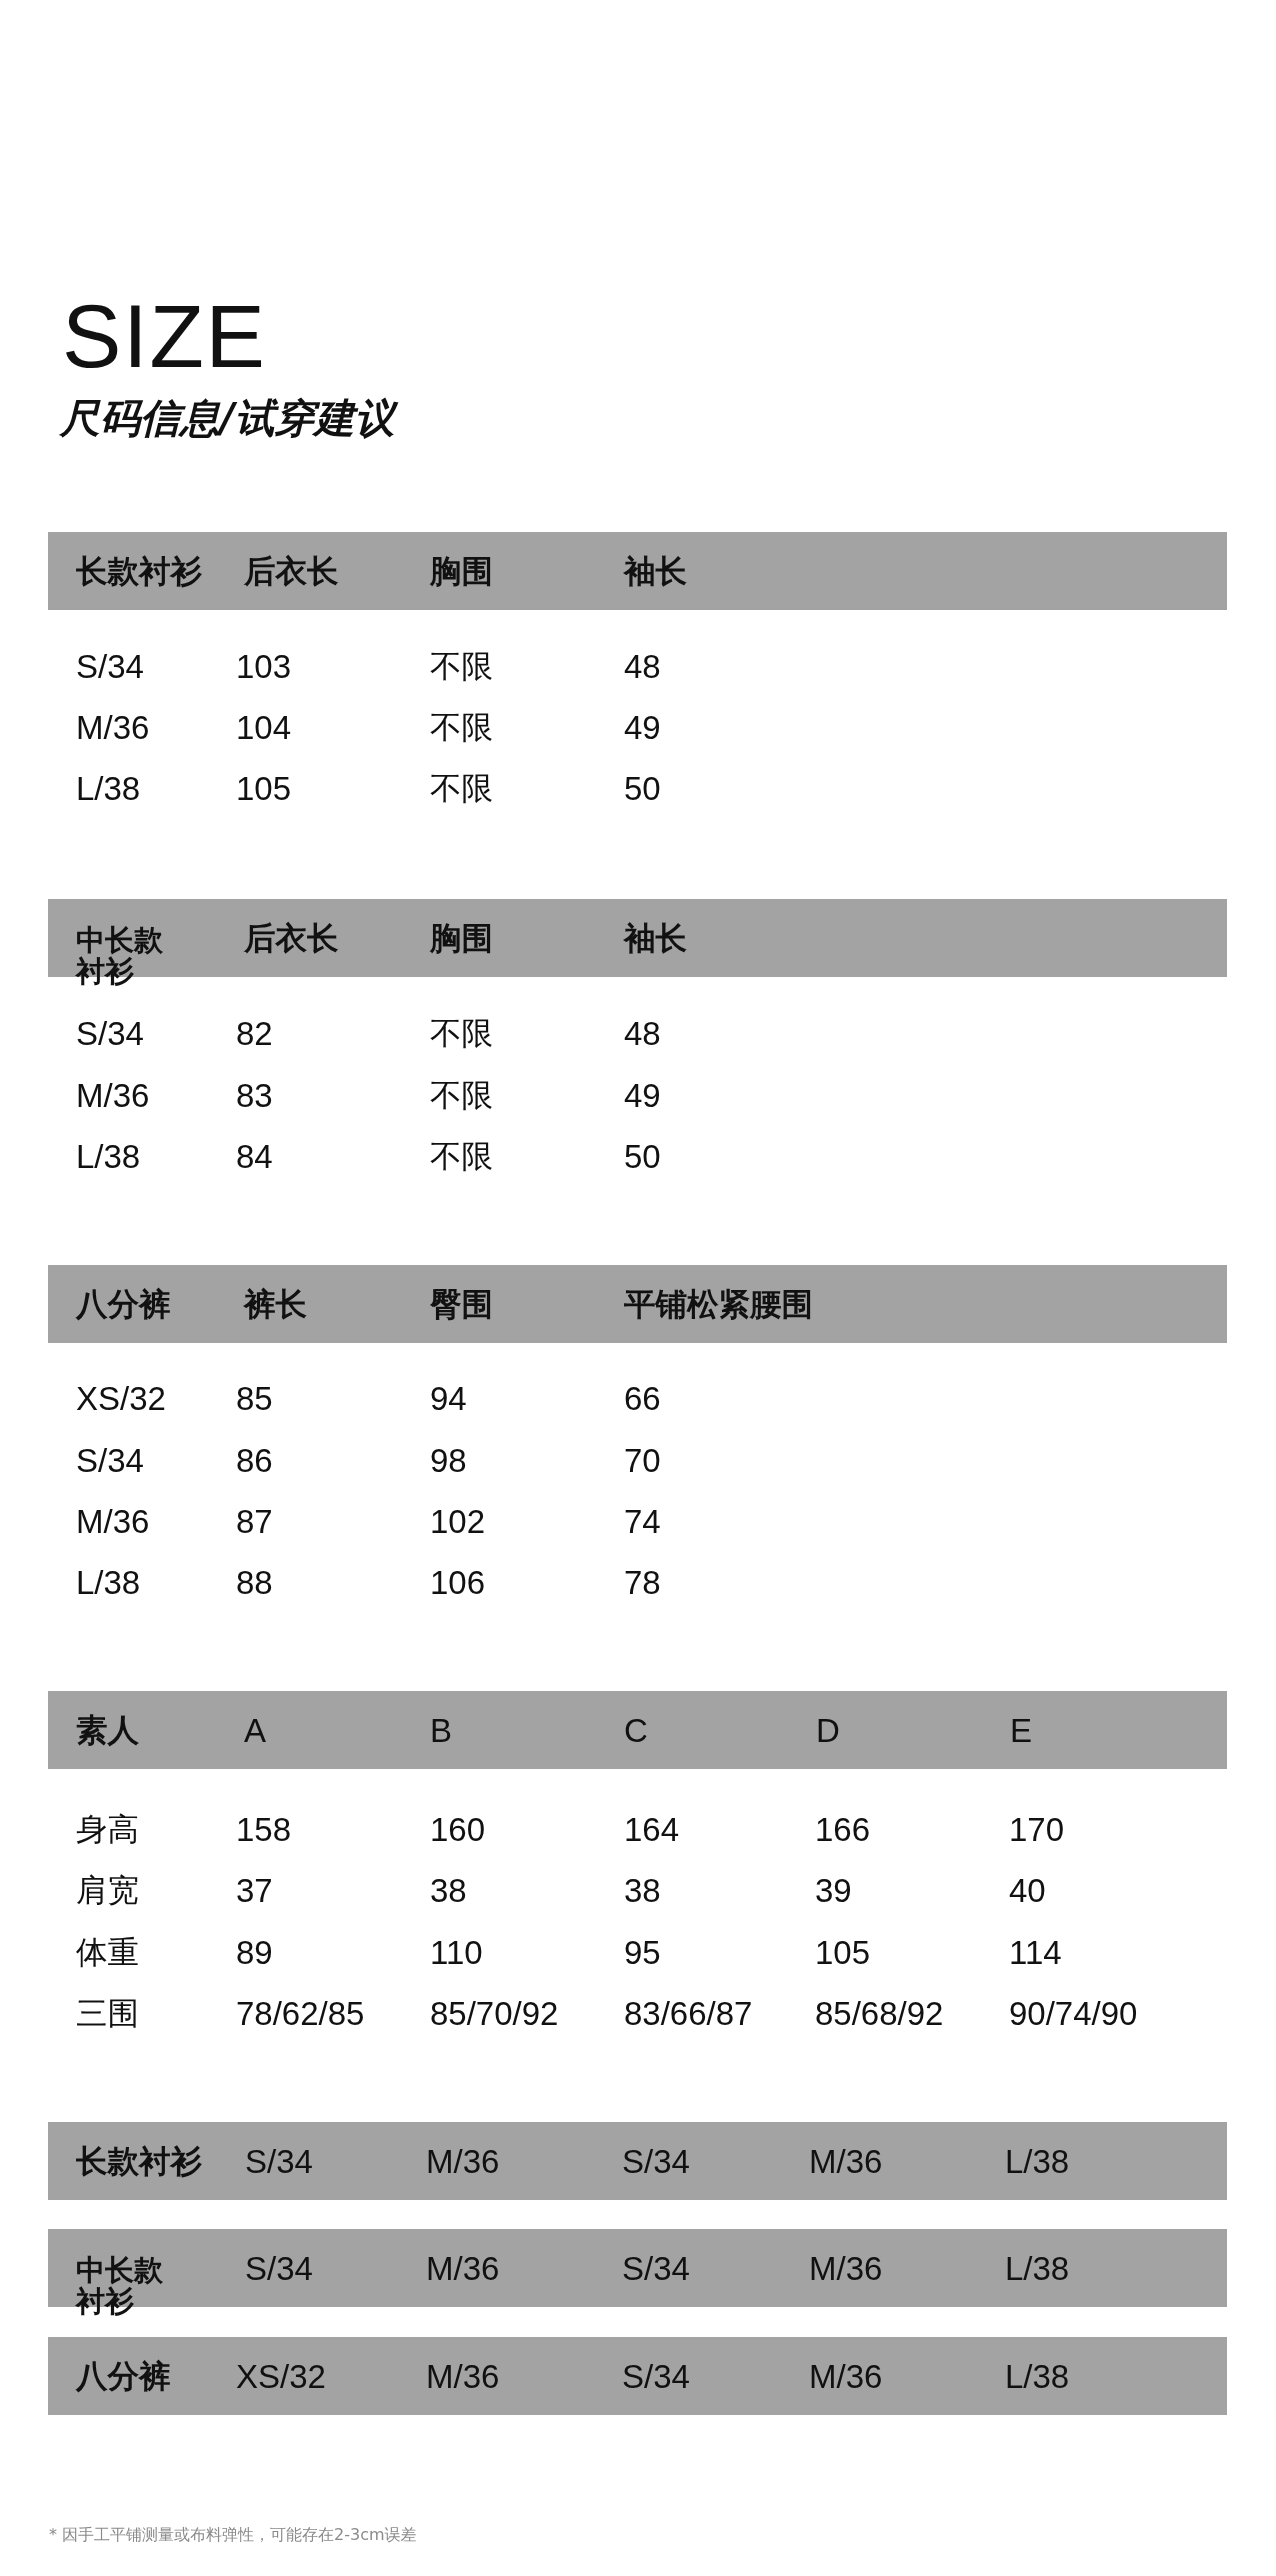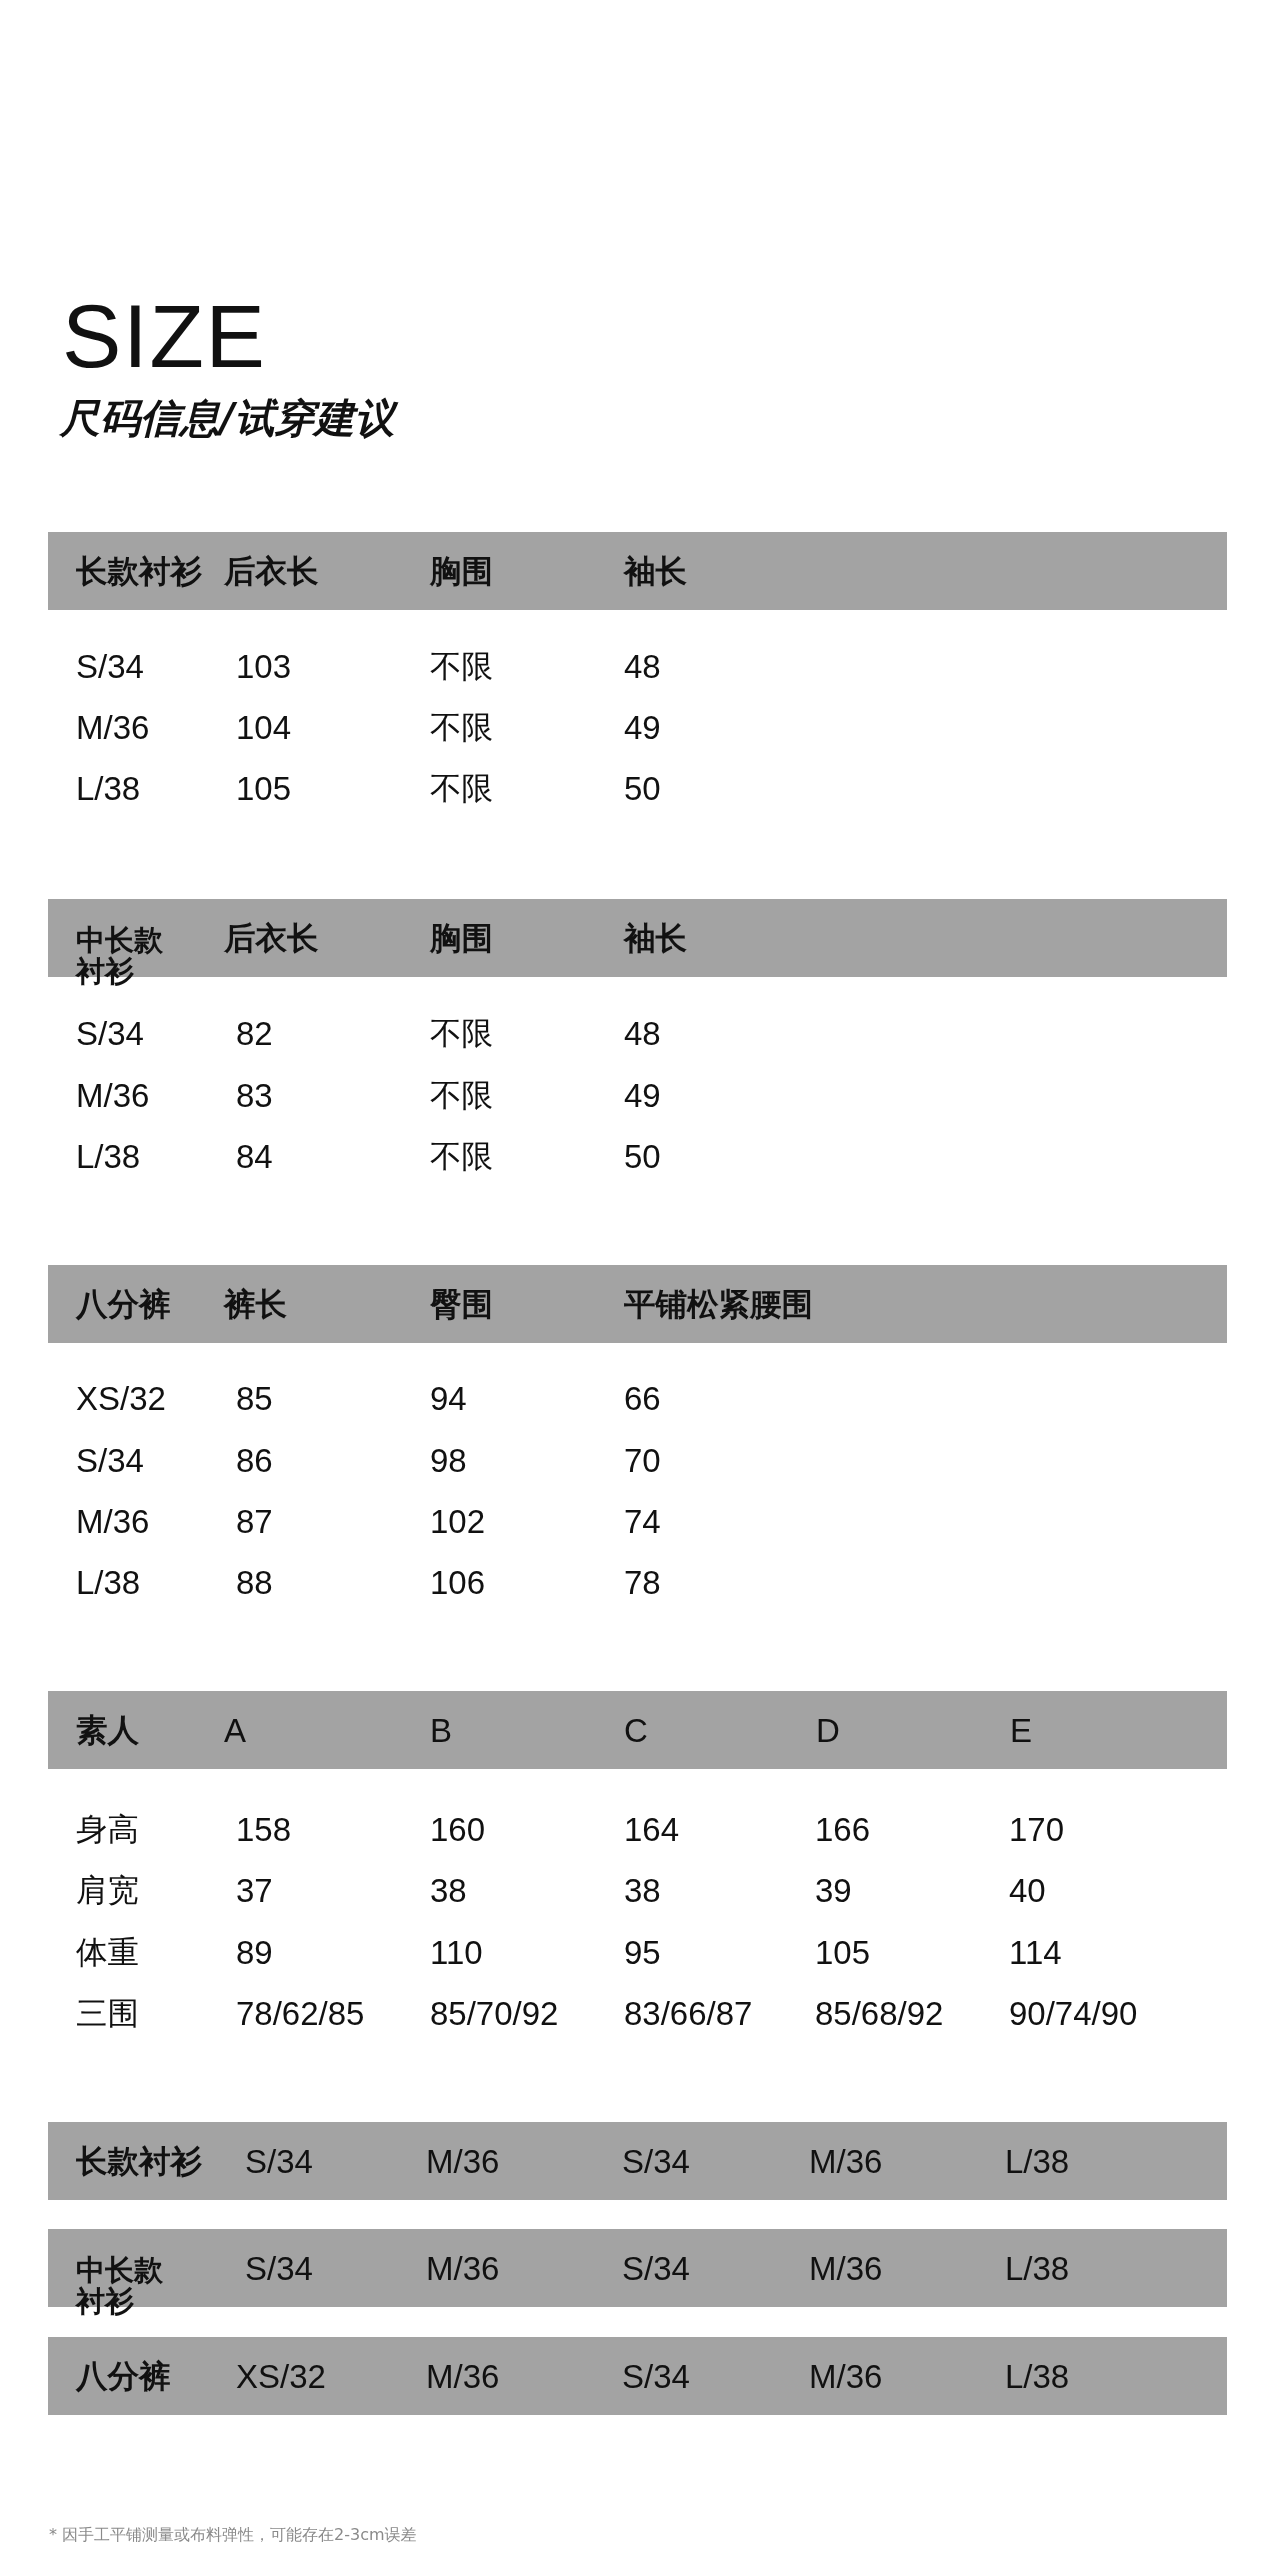--- a/index.html
+++ b/index.html
@@ -32,21 +32,21 @@
   .band .cell { top: 19.6px; }
   .hdr { font-weight: 600; font-family: "DejaVu Sans", sans-serif; font-size: 31.5px; }
   .hdr.latin { font-weight: 400; font-family: "Liberation Sans", sans-serif; font-size: 33px; }
   .hdr.two-line {
     font-size: 29px; line-height: 31px; top: 26px; white-space: normal; width: 102px;
   }
   .row { position: absolute; left: 0; width: 1277px; height: 43px; }
   .row .cell { top: 0; }
   .label-cn { font-family: "DejaVu Sans", sans-serif; font-size: 31.5px; }
   .c0 { left: 28px; }
-  .c1 { left: 176px; }
+  .c1 { left: 196px; }
   .c2 { left: 382px; }
   .c3 { left: 576px; }
   .c4 { left: 768px; }
   .c5 { left: 962px; }
   .rc1 { left: 197px; }
   .rc1x { left: 188px; }
   .rc2 { left: 378px; }
   .rc3 { left: 574px; }
   .rc4 { left: 761px; }
   .rc5 { left: 957px; }

